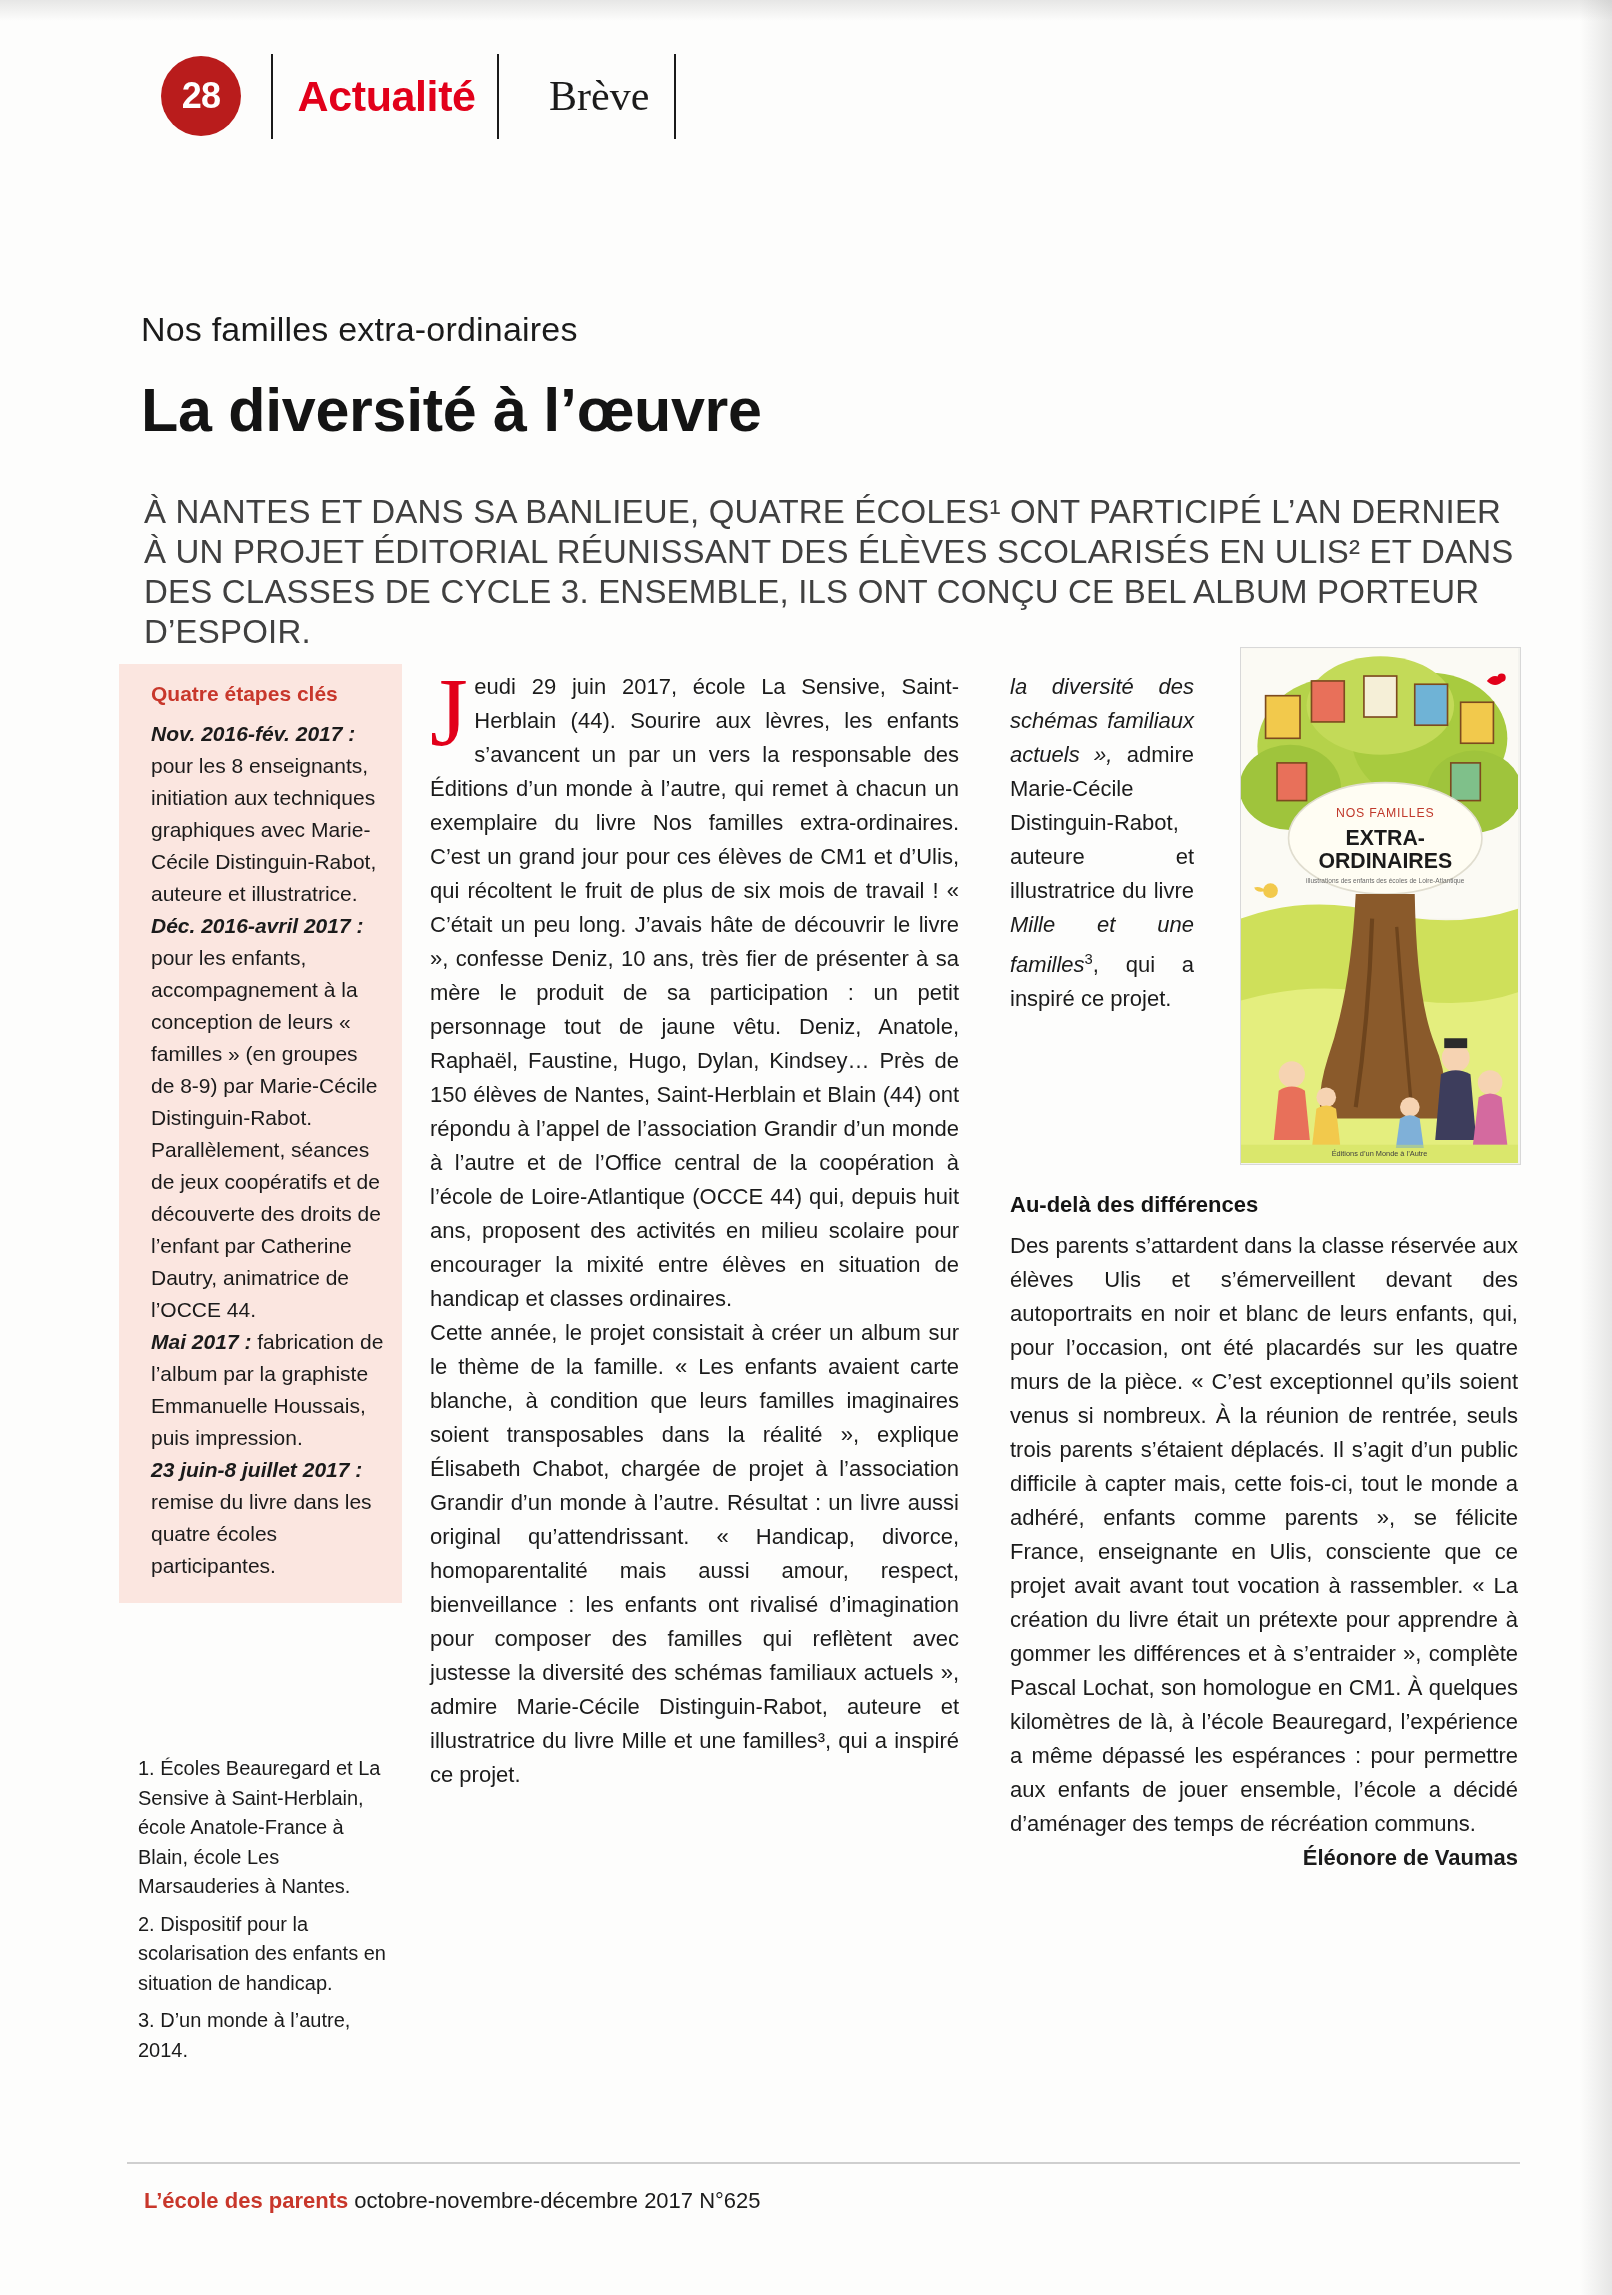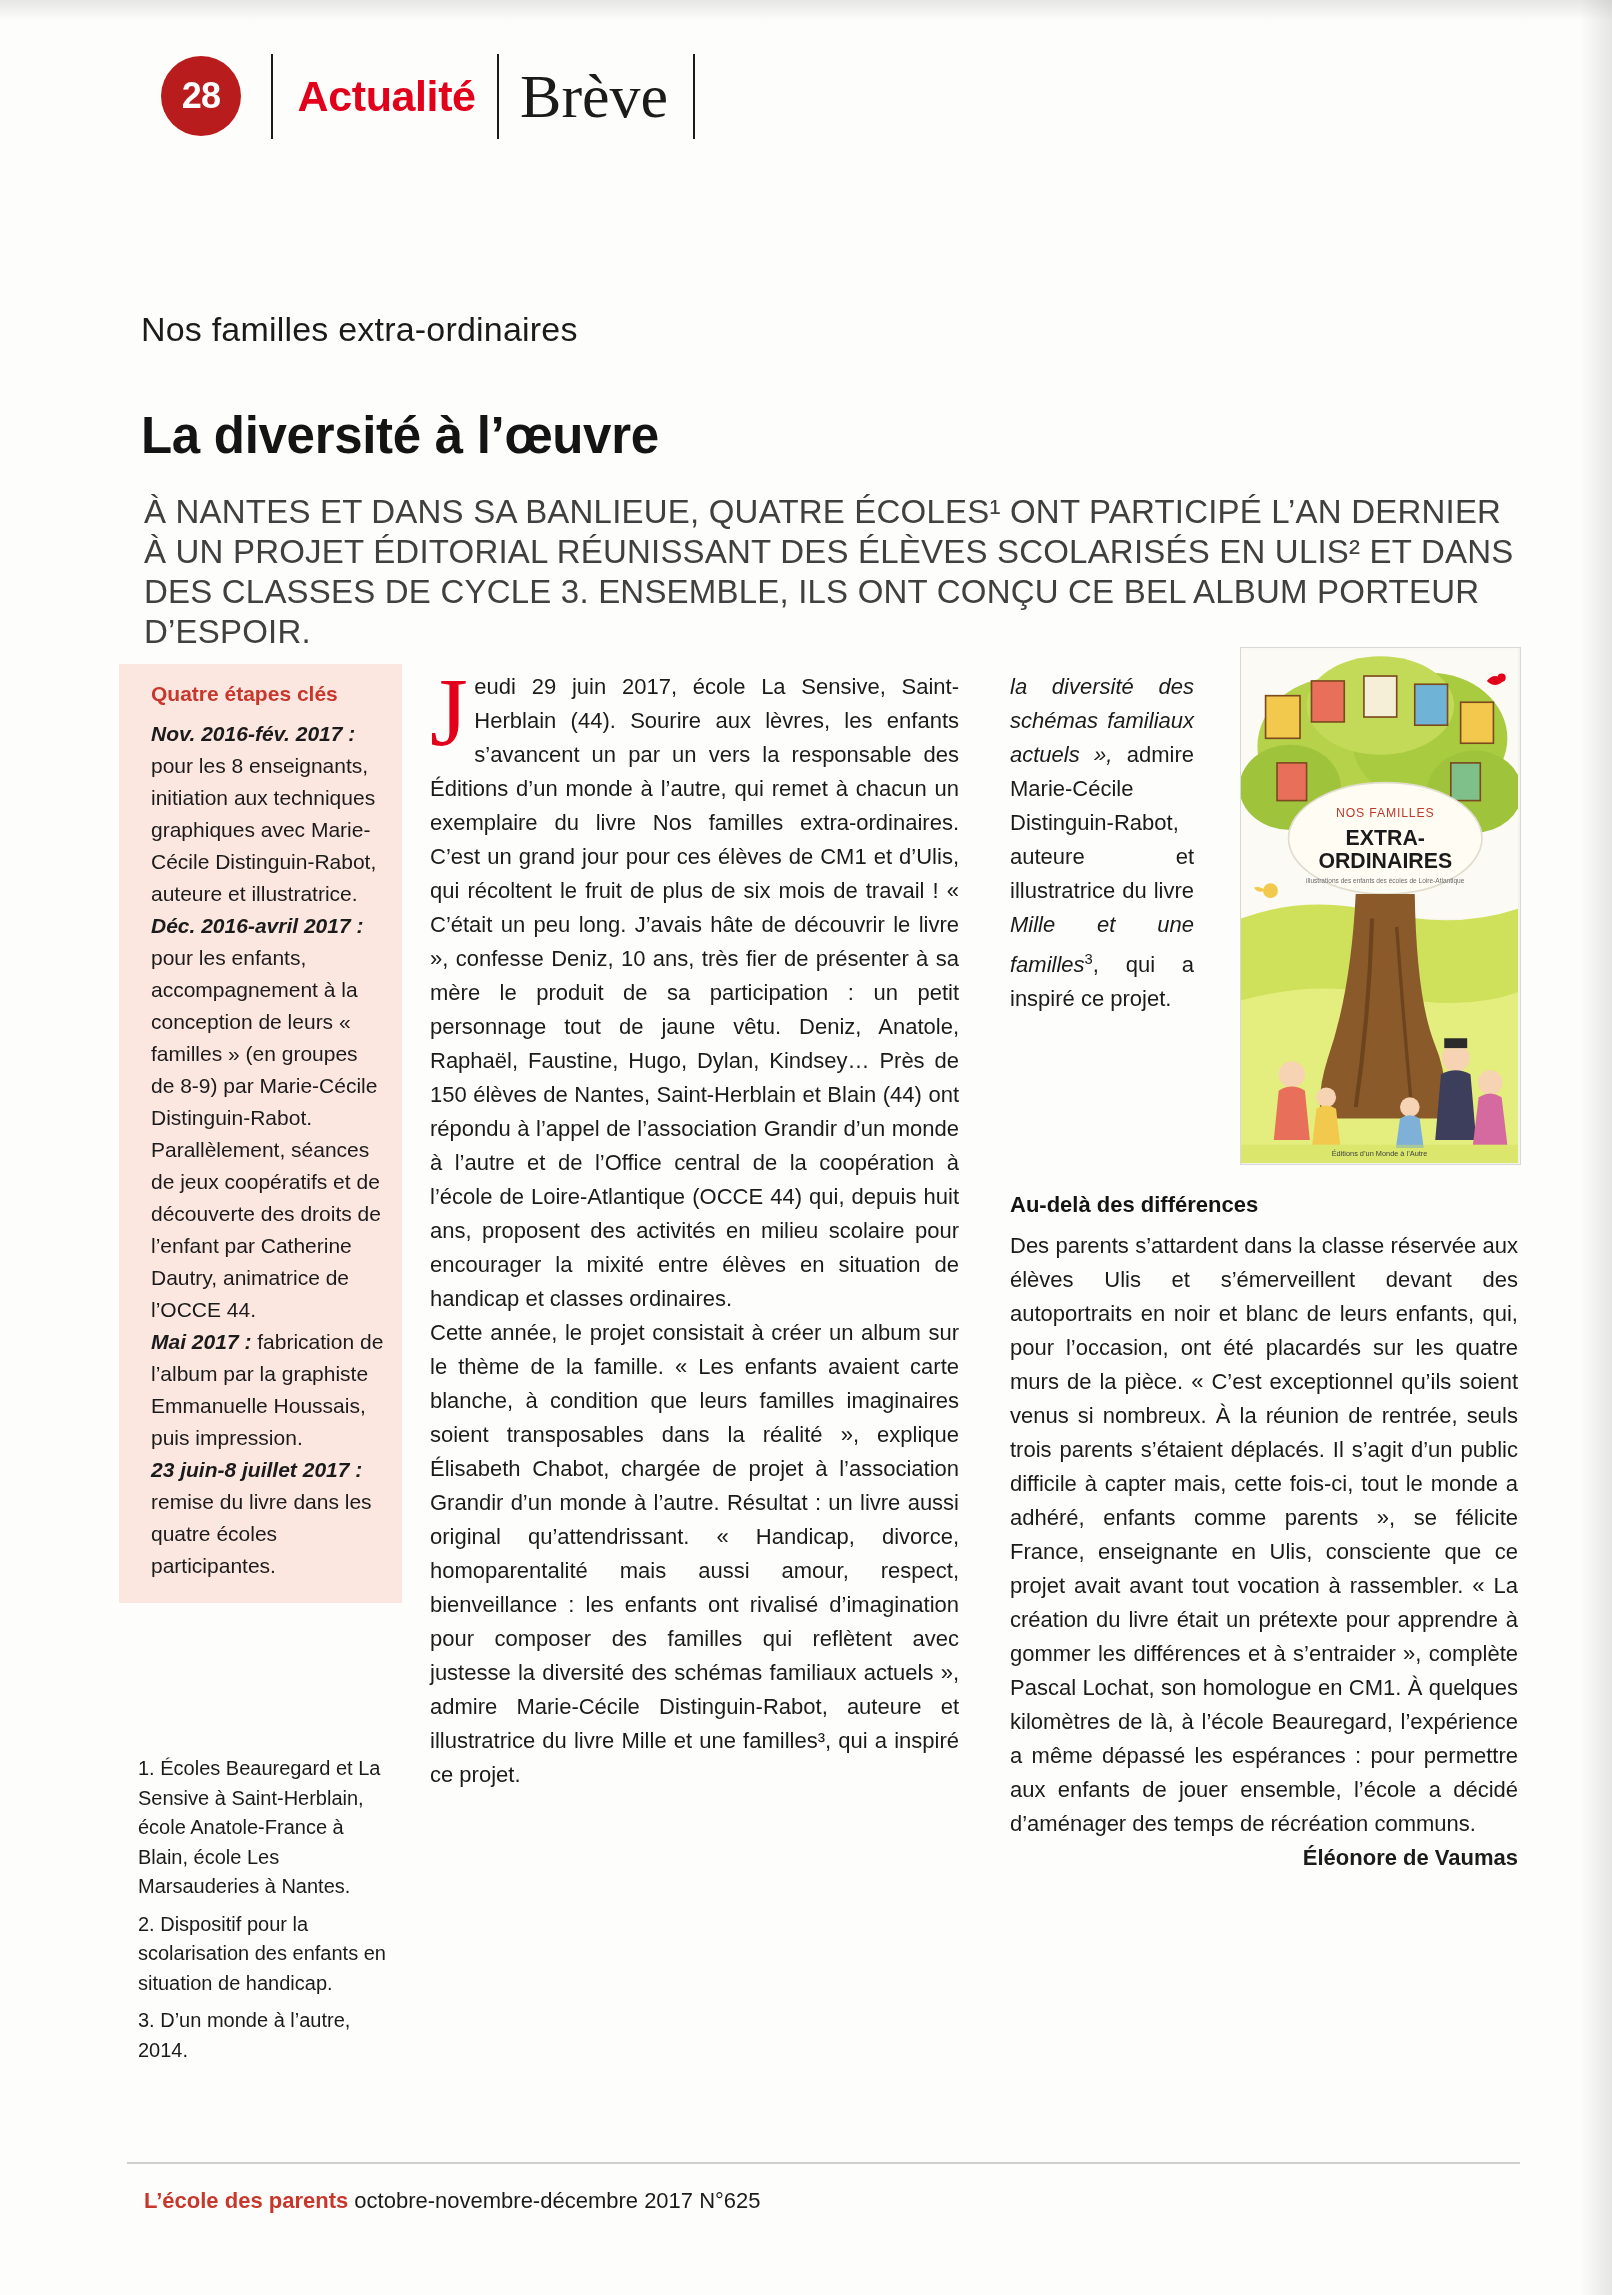--- a/index.html
+++ b/index.html
@@ -75,22 +75,23 @@
   }
   .header-rule2 {
     width: 2.5px;
     height: 85px;
     background: #1b1b1b;
     margin-left: 21px;
     margin-right: 21px;
   }
   .header-kicker {
     font-family: "Liberation Serif", serif;
-    font-size: 62px;
-    color: #1b1b1b;
+    font-size: 42px;
+    color: #1b1b1b;
+    margin-left: 29px;
   }
   .header-rule3 {
     width: 2.5px;
     height: 85px;
     background: #1b1b1b;
     margin-left: 24.6px;
   }
 
   
   .overline {
@@ -99,25 +100,24 @@
     top: 310px;
     font-family: Liberation Sans, sans-serif;
     font-size: 34px;
     color: #1b1b1b;
     letter-spacing: 0.2px;
   }
   .headline {
     position: absolute;
     left: 141px;
     top: 375px;
-    font-size: 51px;
+    font-size: 61px;
     font-weight: bold;
     color: #141414;
     letter-spacing: -0.3px;
-    margin-top: 31px;
   }
   .standfirst {
     position: absolute;
     left: 144px;
     top: 492px;
     width: 1377px;
     font-size: 33px;
     line-height: 40px;
     color: #404040;
     letter-spacing: 0.2px;

